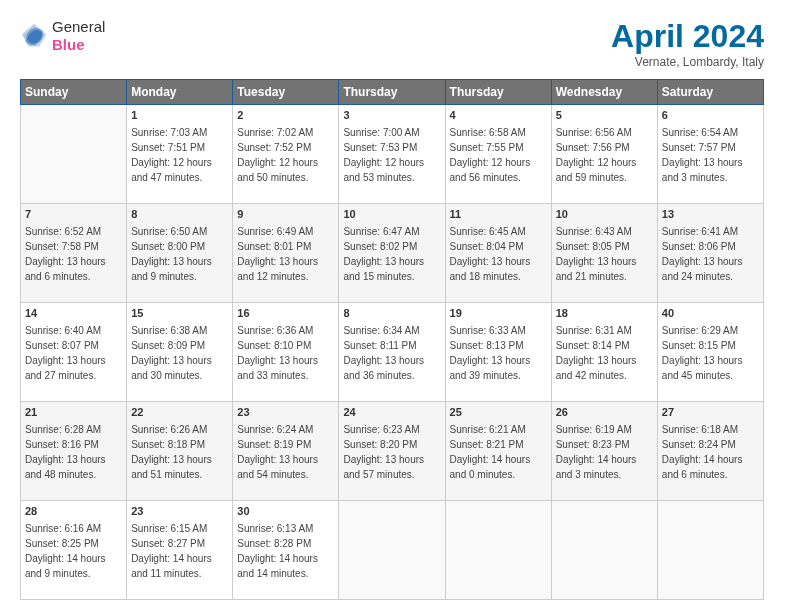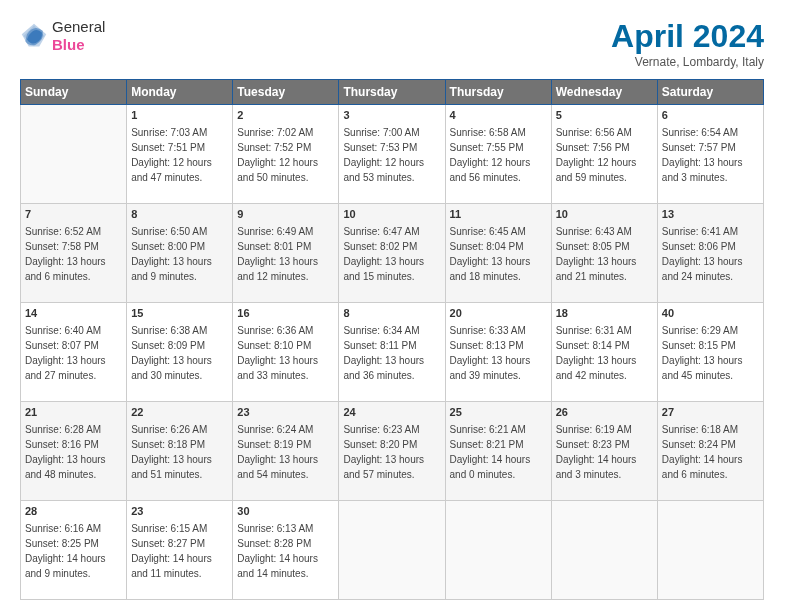--- a/index.html
+++ b/index.html
@@ -199,21 +199,21 @@
           </td>
           <td>
             <span class="day-number">16</span>
             <div class="day-info">Sunrise: 6:36 AM<br>Sunset: 8:10 PM<br>Daylight: 13 hours and 33 minutes.</div>
           </td>
           <td>
             <span class="day-number">8</span>
             <div class="day-info">Sunrise: 6:34 AM<br>Sunset: 8:11 PM<br>Daylight: 13 hours and 36 minutes.</div>
           </td>
           <td>
-            <span class="day-number">20</span>
+            <span class="day-number">19</span>
             <div class="day-info">Sunrise: 6:33 AM<br>Sunset: 8:13 PM<br>Daylight: 13 hours and 39 minutes.</div>
           </td>
           <td>
             <span class="day-number">18</span>
             <div class="day-info">Sunrise: 6:31 AM<br>Sunset: 8:14 PM<br>Daylight: 13 hours and 42 minutes.</div>
           </td>
           <td>
             <span class="day-number">40</span>
             <div class="day-info">Sunrise: 6:29 AM<br>Sunset: 8:15 PM<br>Daylight: 13 hours and 45 minutes.</div>
           </td>

